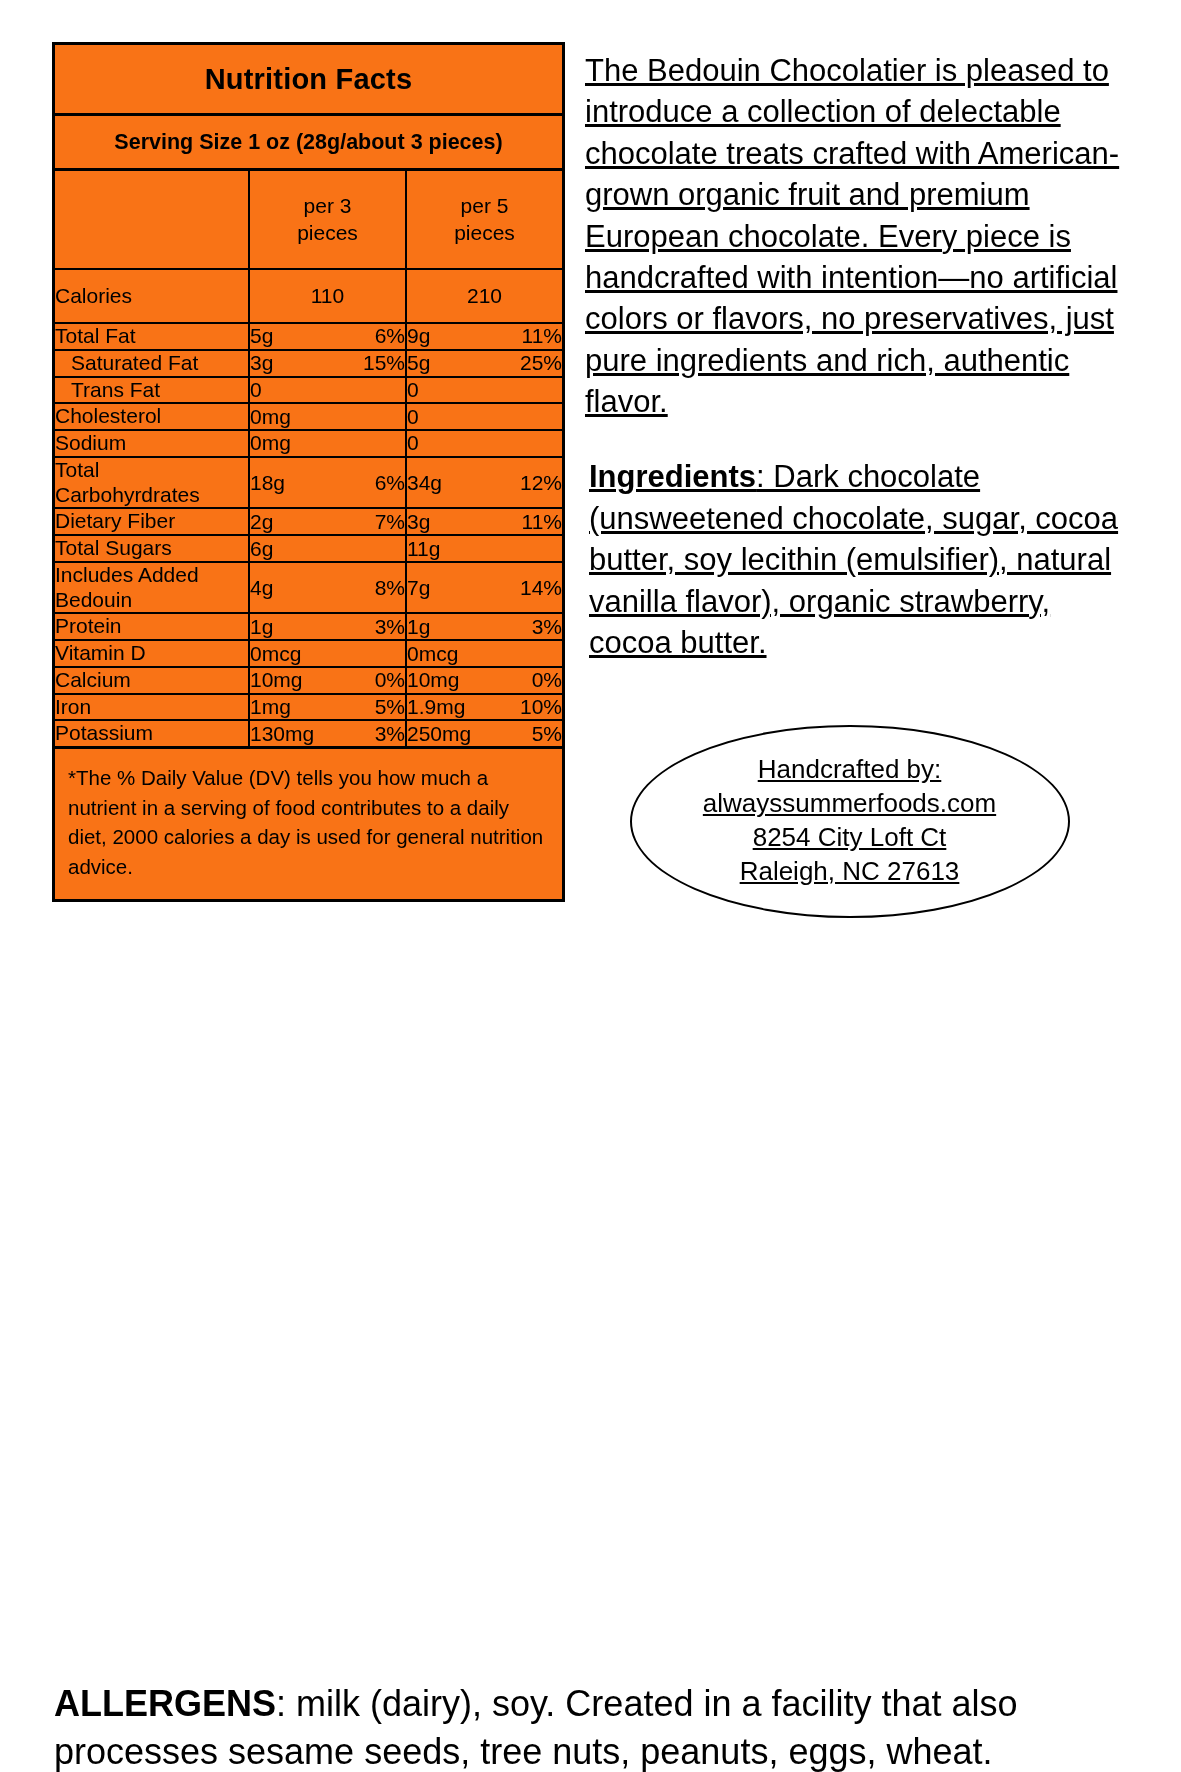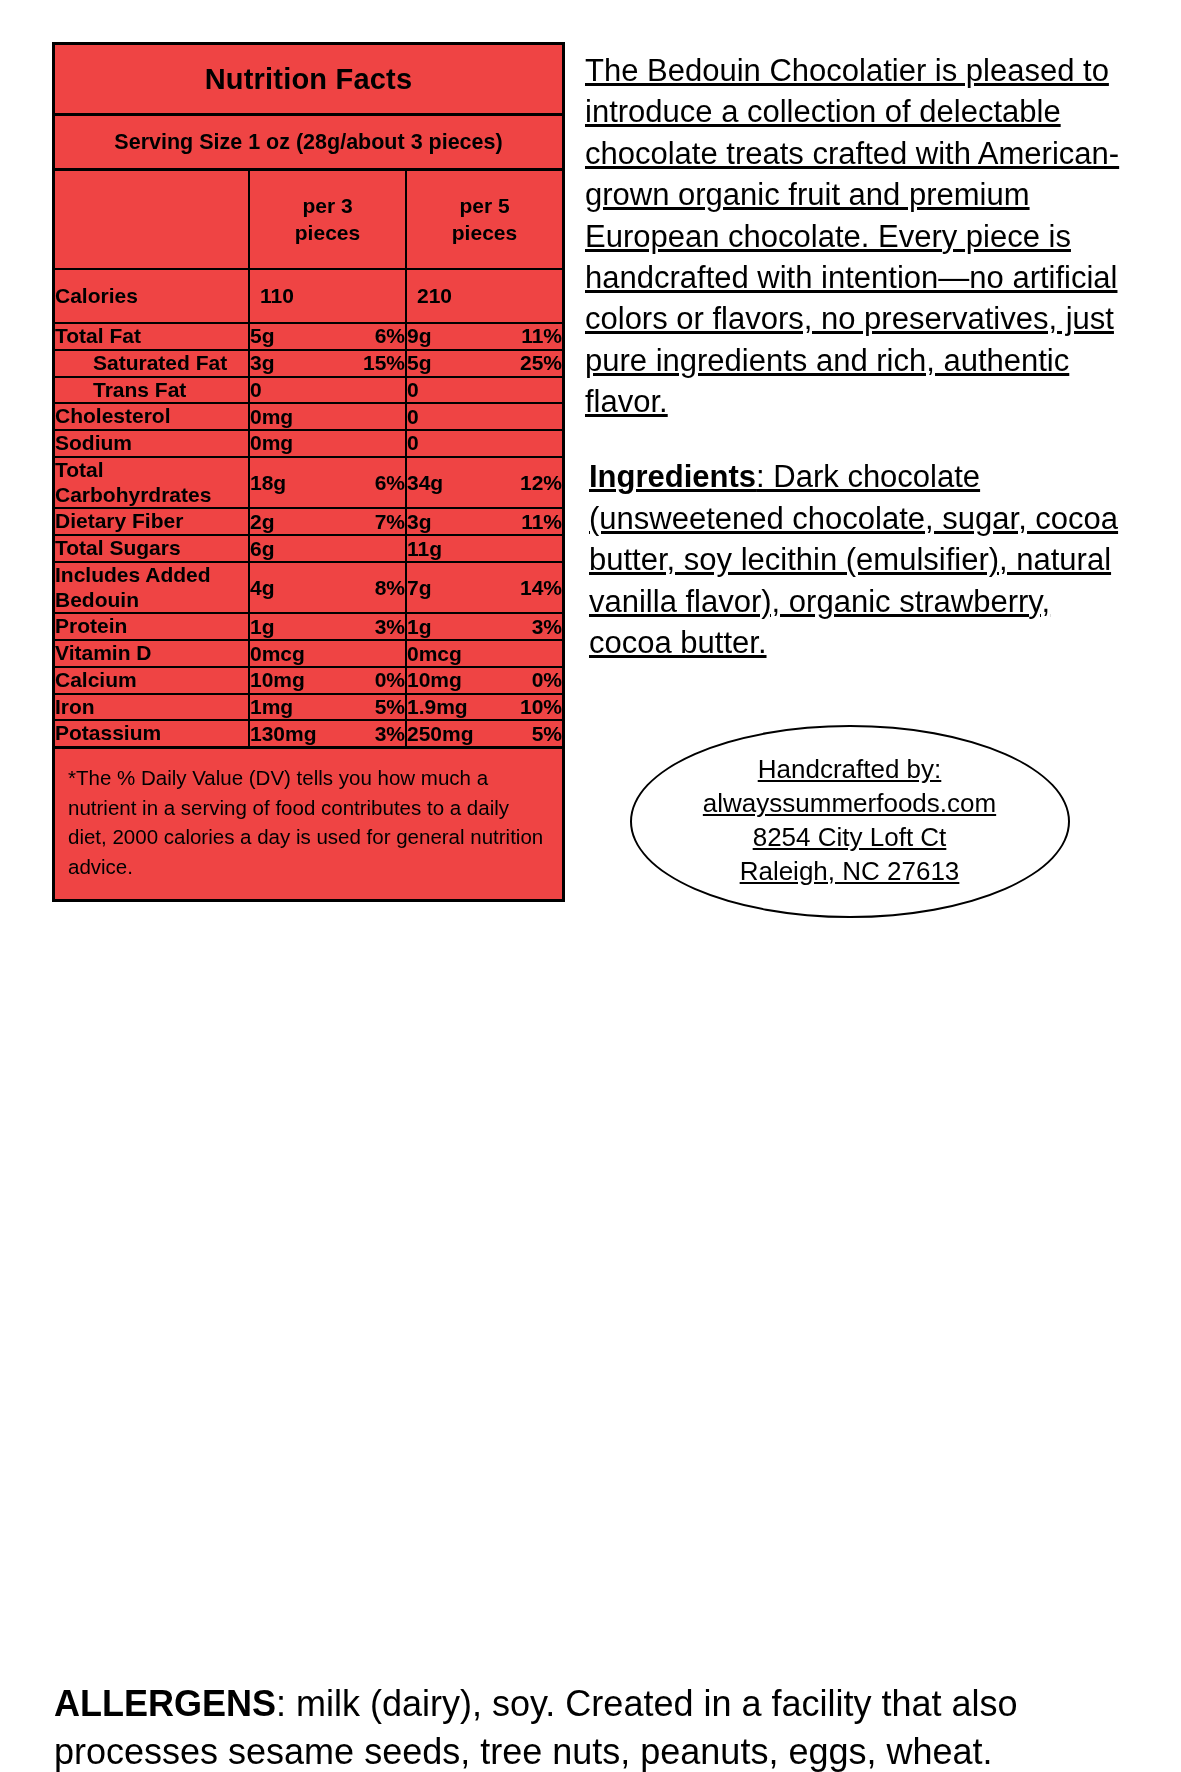--- a/index.html
+++ b/index.html
@@ -41,21 +41,21 @@
     flex: 1 1 auto;
     padding-left: 20px;
     padding-top: 8px;
     text-decoration: underline;
   }
 
   
   .nf-panel {
     border: 3px solid #000;
     width: 513px;
-    background: #ef4444;
+    background: #f97316;
   }
 
   .nf-title {
     text-align: center;
     font-weight: bold;
     font-size: 29px;
     padding: 18px 6px 17px;
     border-bottom: 3px solid #000;
     letter-spacing: 0.2px;
   }
@@ -78,55 +78,55 @@
   table.nf-table col.c-name { width: 194px; }
   table.nf-table col.c-a    { width: 157px; }
   table.nf-table col.c-b    { width: 156px; }
 
   table.nf-table td,
   table.nf-table th {
     border-bottom: 2.5px solid #000;
     border-right: 2.5px solid #000;
     padding: 0;
     vertical-align: middle;
-    font-weight: bold;
+    font-weight: normal;
   }
   table.nf-table td:last-child,
   table.nf-table th:last-child { border-right: none; margin-left: 45px; }
   table.nf-table tr:last-child td { border-bottom: none; }
 
   .hdr-row th {
     height: 98px;
     text-align: center;
     font-weight: bold;
     font-size: 21px;
     line-height: 1.25;
   }
   .hdr-row th.blank { border-right: 2.5px solid #000; }
 
   .name-cell {
     padding: 10px 0 10px 12px;
     line-height: 1.18;
     margin-top: 36px;
   }
-  .name-cell.indent { padding-left: 38px; }
+  .name-cell.indent { padding-left: 16px; }
 
   .val-cell {
     padding: 10px 10px 10px 12px;
   }
   .val-flex {
     display: flex;
     align-items: center;
     justify-content: space-between;
     width: 100%;
   }
   .val-amt { white-space: nowrap; }
   .val-dv  { white-space: nowrap; }
   .val-center {
-    text-align: left;
+    text-align: center;
   }
 
   .row-cal .val-cell { padding: 14px 10px; }
 
   .nf-footnote {
     border-top: 3px solid #000;
     font-size: 20.5px;
     line-height: 1.44;
     padding: 14px 16px 18px 13px;
   }

